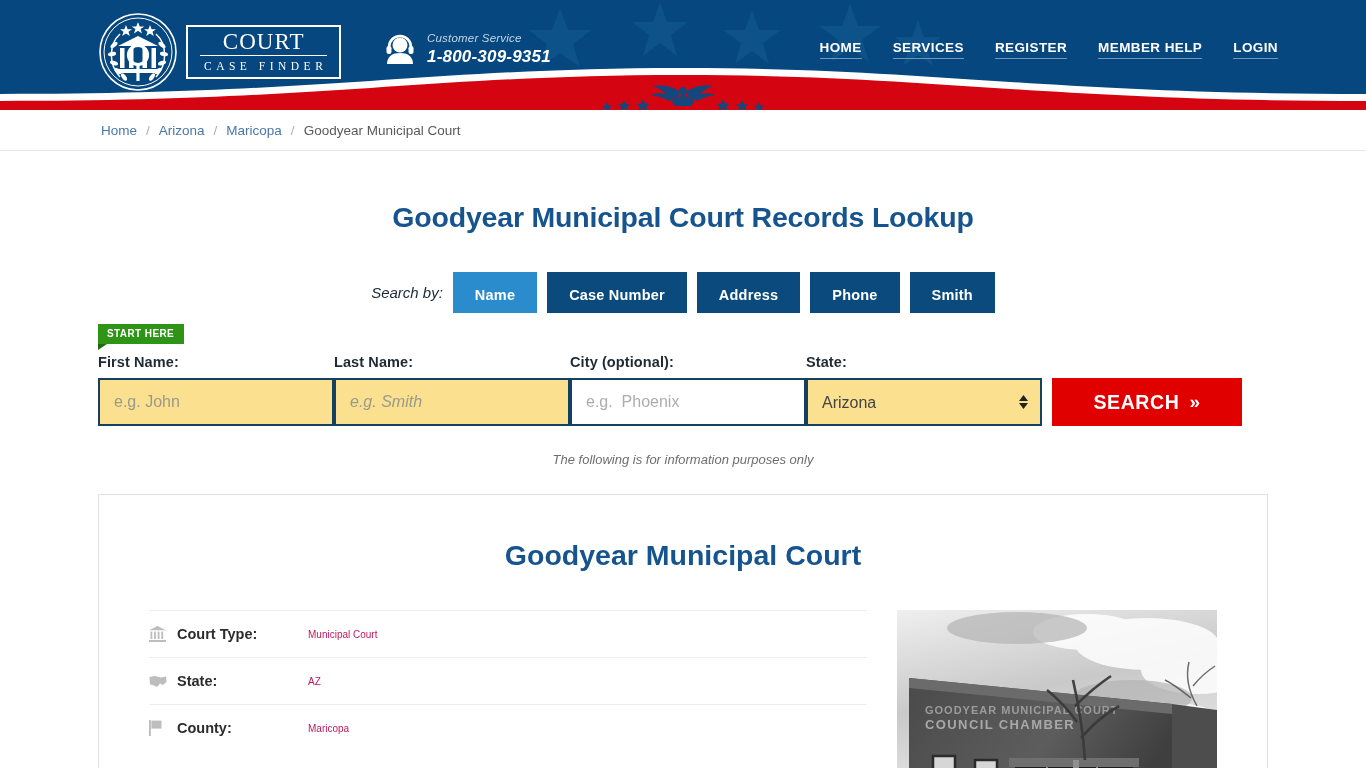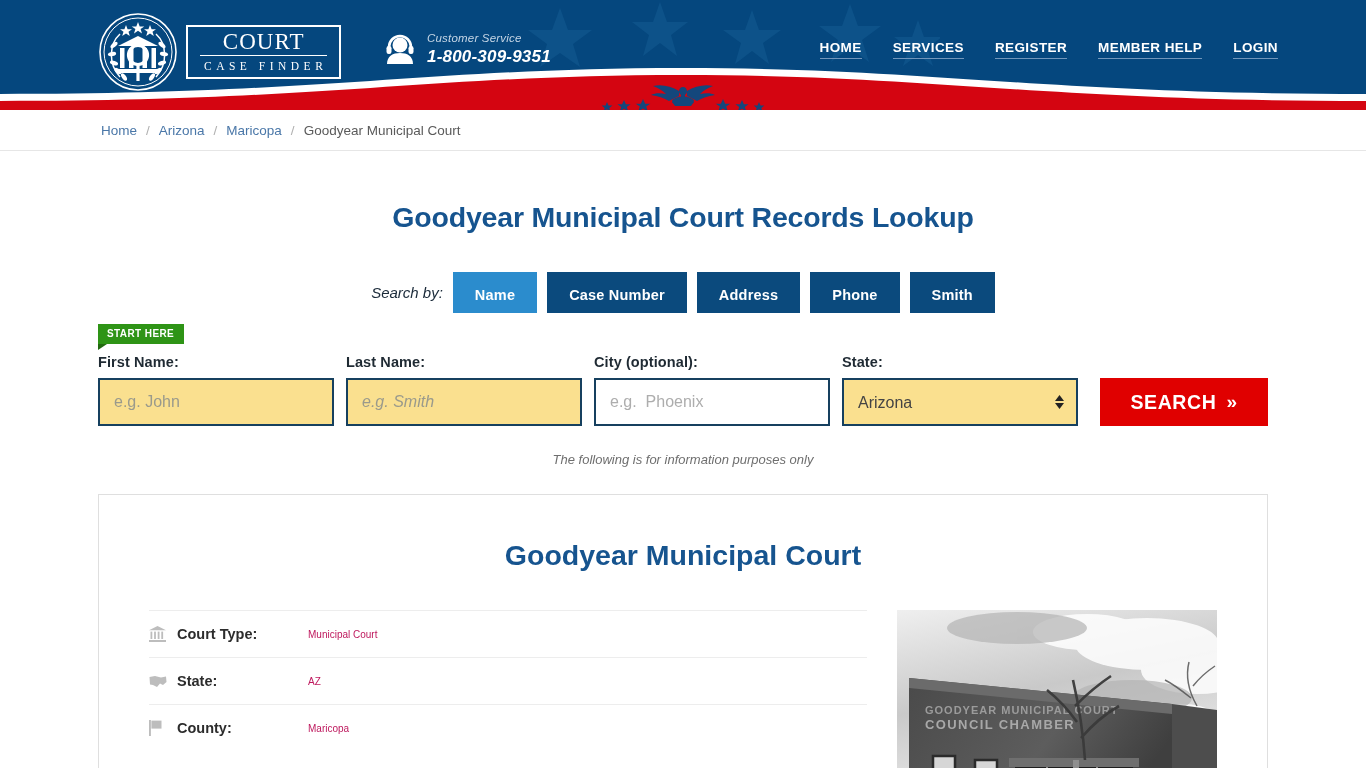--- a/index.html
+++ b/index.html
@@ -213,21 +213,21 @@
     content: "";
     position: absolute;
     left: 0; bottom: -6px;
     border-left: 9px solid #21690f;
     border-bottom: 6px solid transparent;
   }
 
   .fields {
     display: flex;
     align-items: flex-end;
-    gap: 12px;
+    gap: 0;
     padding-top: 33px;
   }
   .field { display: flex; flex-direction: column; }
   .field-label {
     color: #1f2a33;
     font-size: 14.5px;
     font-weight: bold;
     margin-bottom: 8px;
     letter-spacing: .1px;
   }

